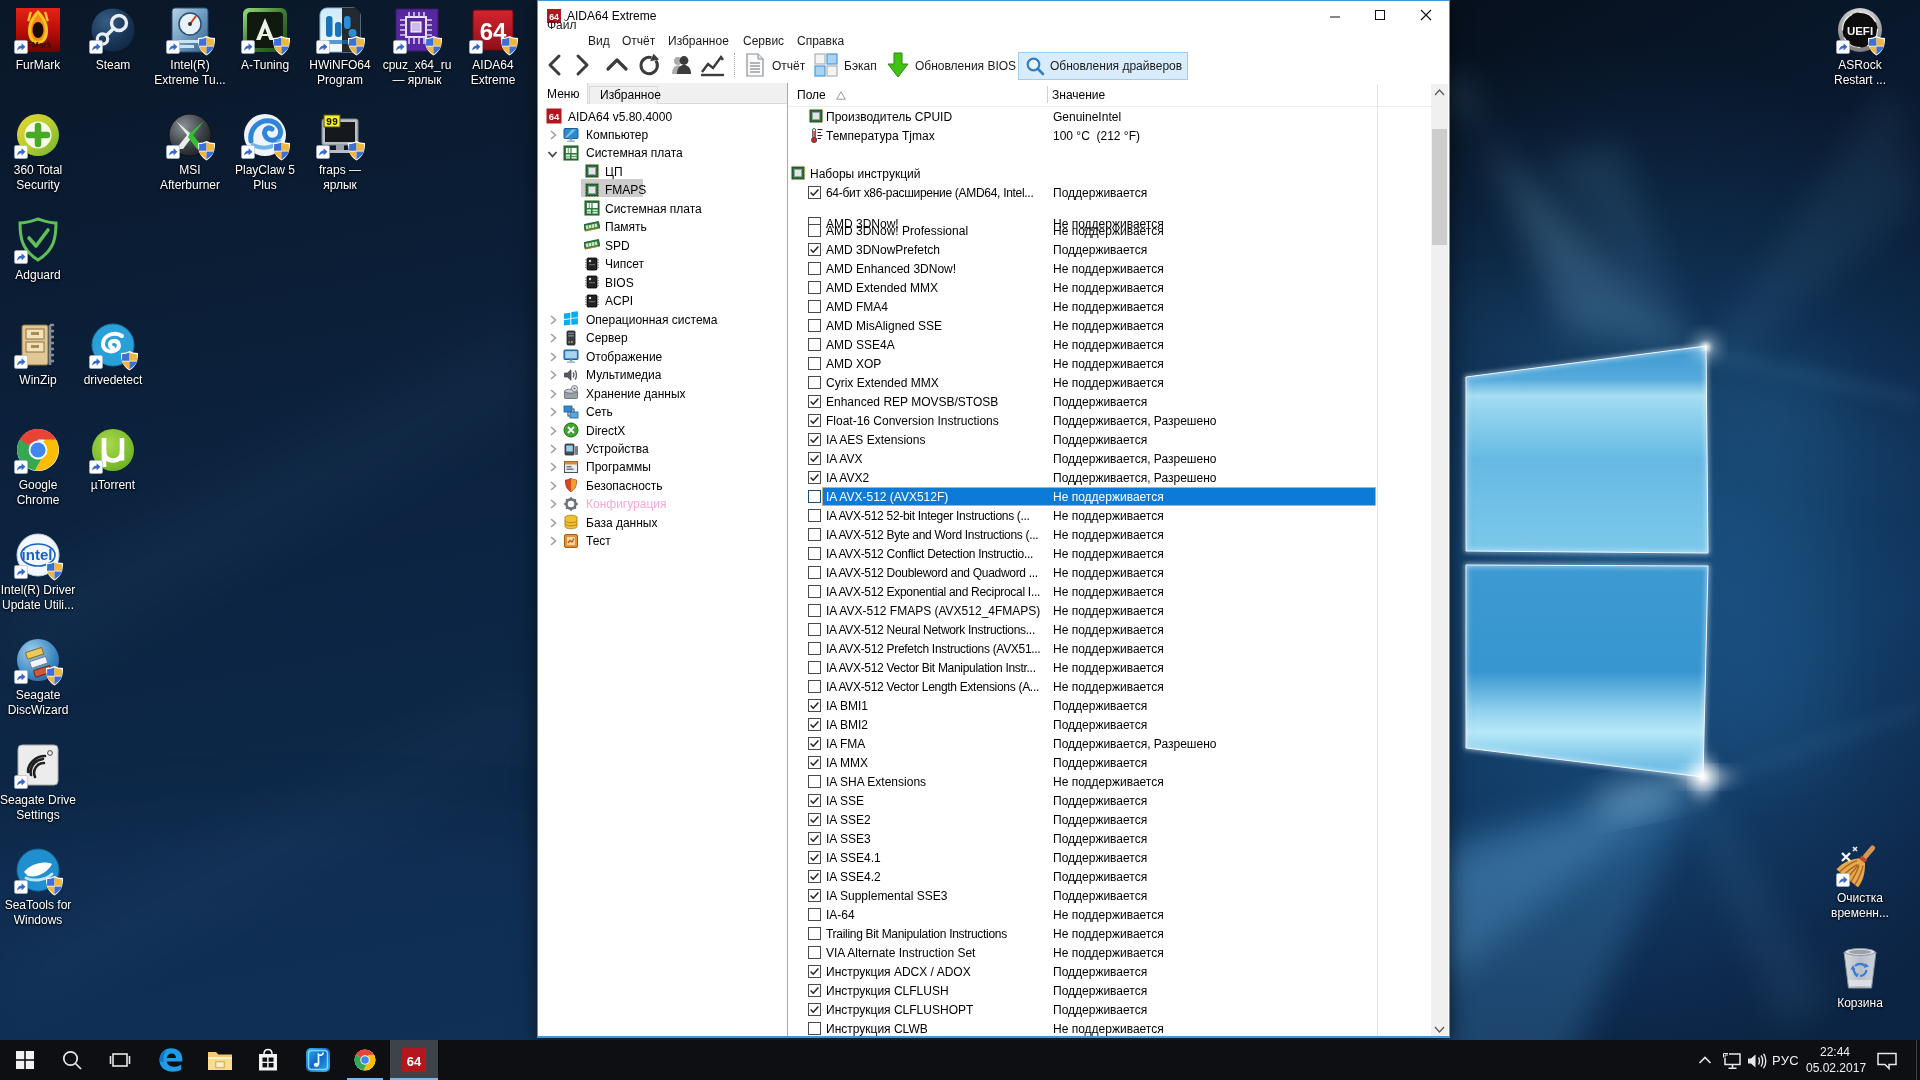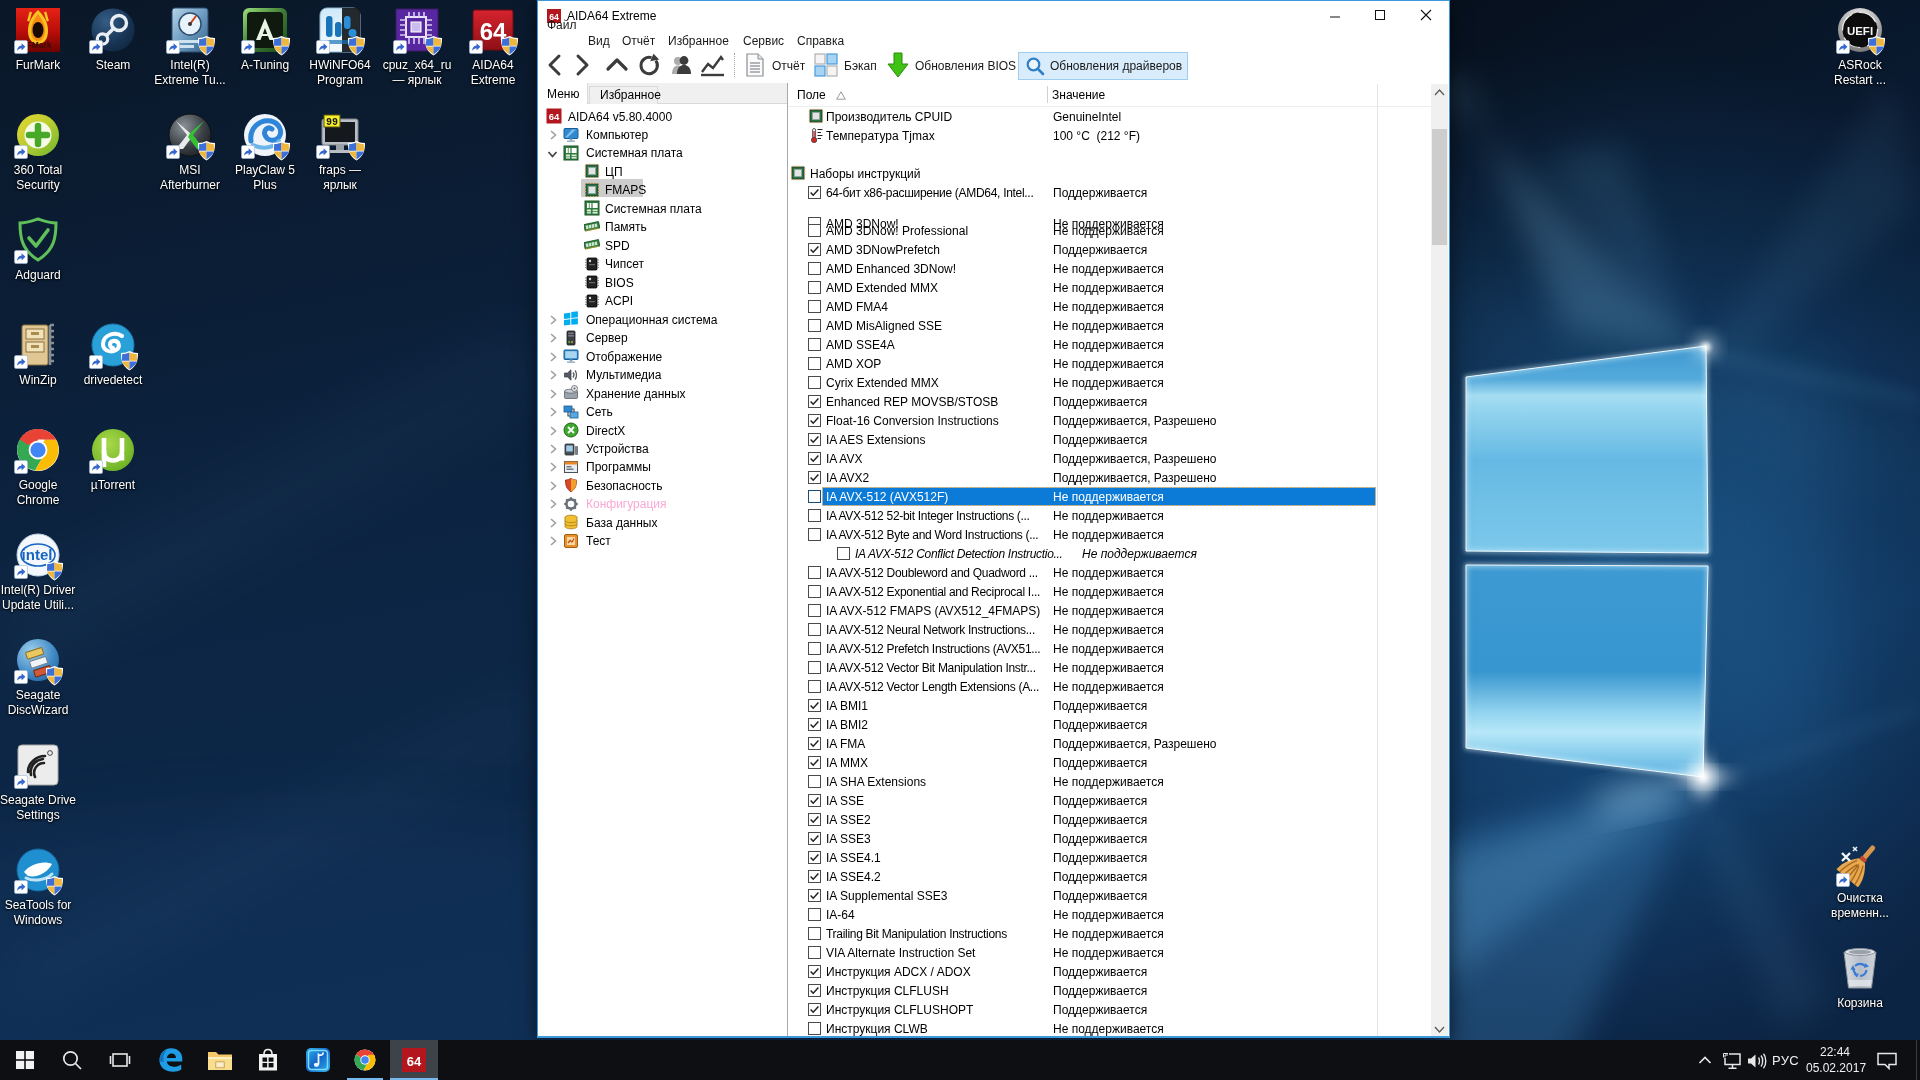--- a/index.html
+++ b/index.html
@@ -1102,21 +1102,21 @@
     <span class="rn" style="letter-spacing:-0.3px">IA AVX-512 52-bit Integer Instructions (...</span>
     <span class="rv">Не поддерживается</span>
   </div>
 <div style="position:absolute;left:788px;top:525px;width:643px;height:19px;">
     <svg width="13" height="13" viewBox="0 0 13 13" style="position:absolute;left:20px;top:3px">
       <rect x="0.5" y="0.5" width="12" height="12" fill="#fff" stroke="#4a4a4a" stroke-width="1"></rect>
     </svg>
     <span class="rn" style="letter-spacing:-0.3px">IA AVX-512 Byte and Word Instructions (...</span>
     <span class="rv">Не поддерживается</span>
   </div>
-<div style="position:absolute;left:817px;top:544px;width:643px;height:19px;font-style:italic;">
+<div style="position:absolute;left:788px;top:544px;width:643px;height:19px;">
     <svg width="13" height="13" viewBox="0 0 13 13" style="position:absolute;left:20px;top:3px">
       <rect x="0.5" y="0.5" width="12" height="12" fill="#fff" stroke="#4a4a4a" stroke-width="1"></rect>
     </svg>
     <span class="rn" style="letter-spacing:-0.3px">IA AVX-512 Conflict Detection Instructio...</span>
     <span class="rv">Не поддерживается</span>
   </div>
 <div style="position:absolute;left:788px;top:563px;width:643px;height:19px;">
     <svg width="13" height="13" viewBox="0 0 13 13" style="position:absolute;left:20px;top:3px">
       <rect x="0.5" y="0.5" width="12" height="12" fill="#fff" stroke="#4a4a4a" stroke-width="1"></rect>
     </svg>

